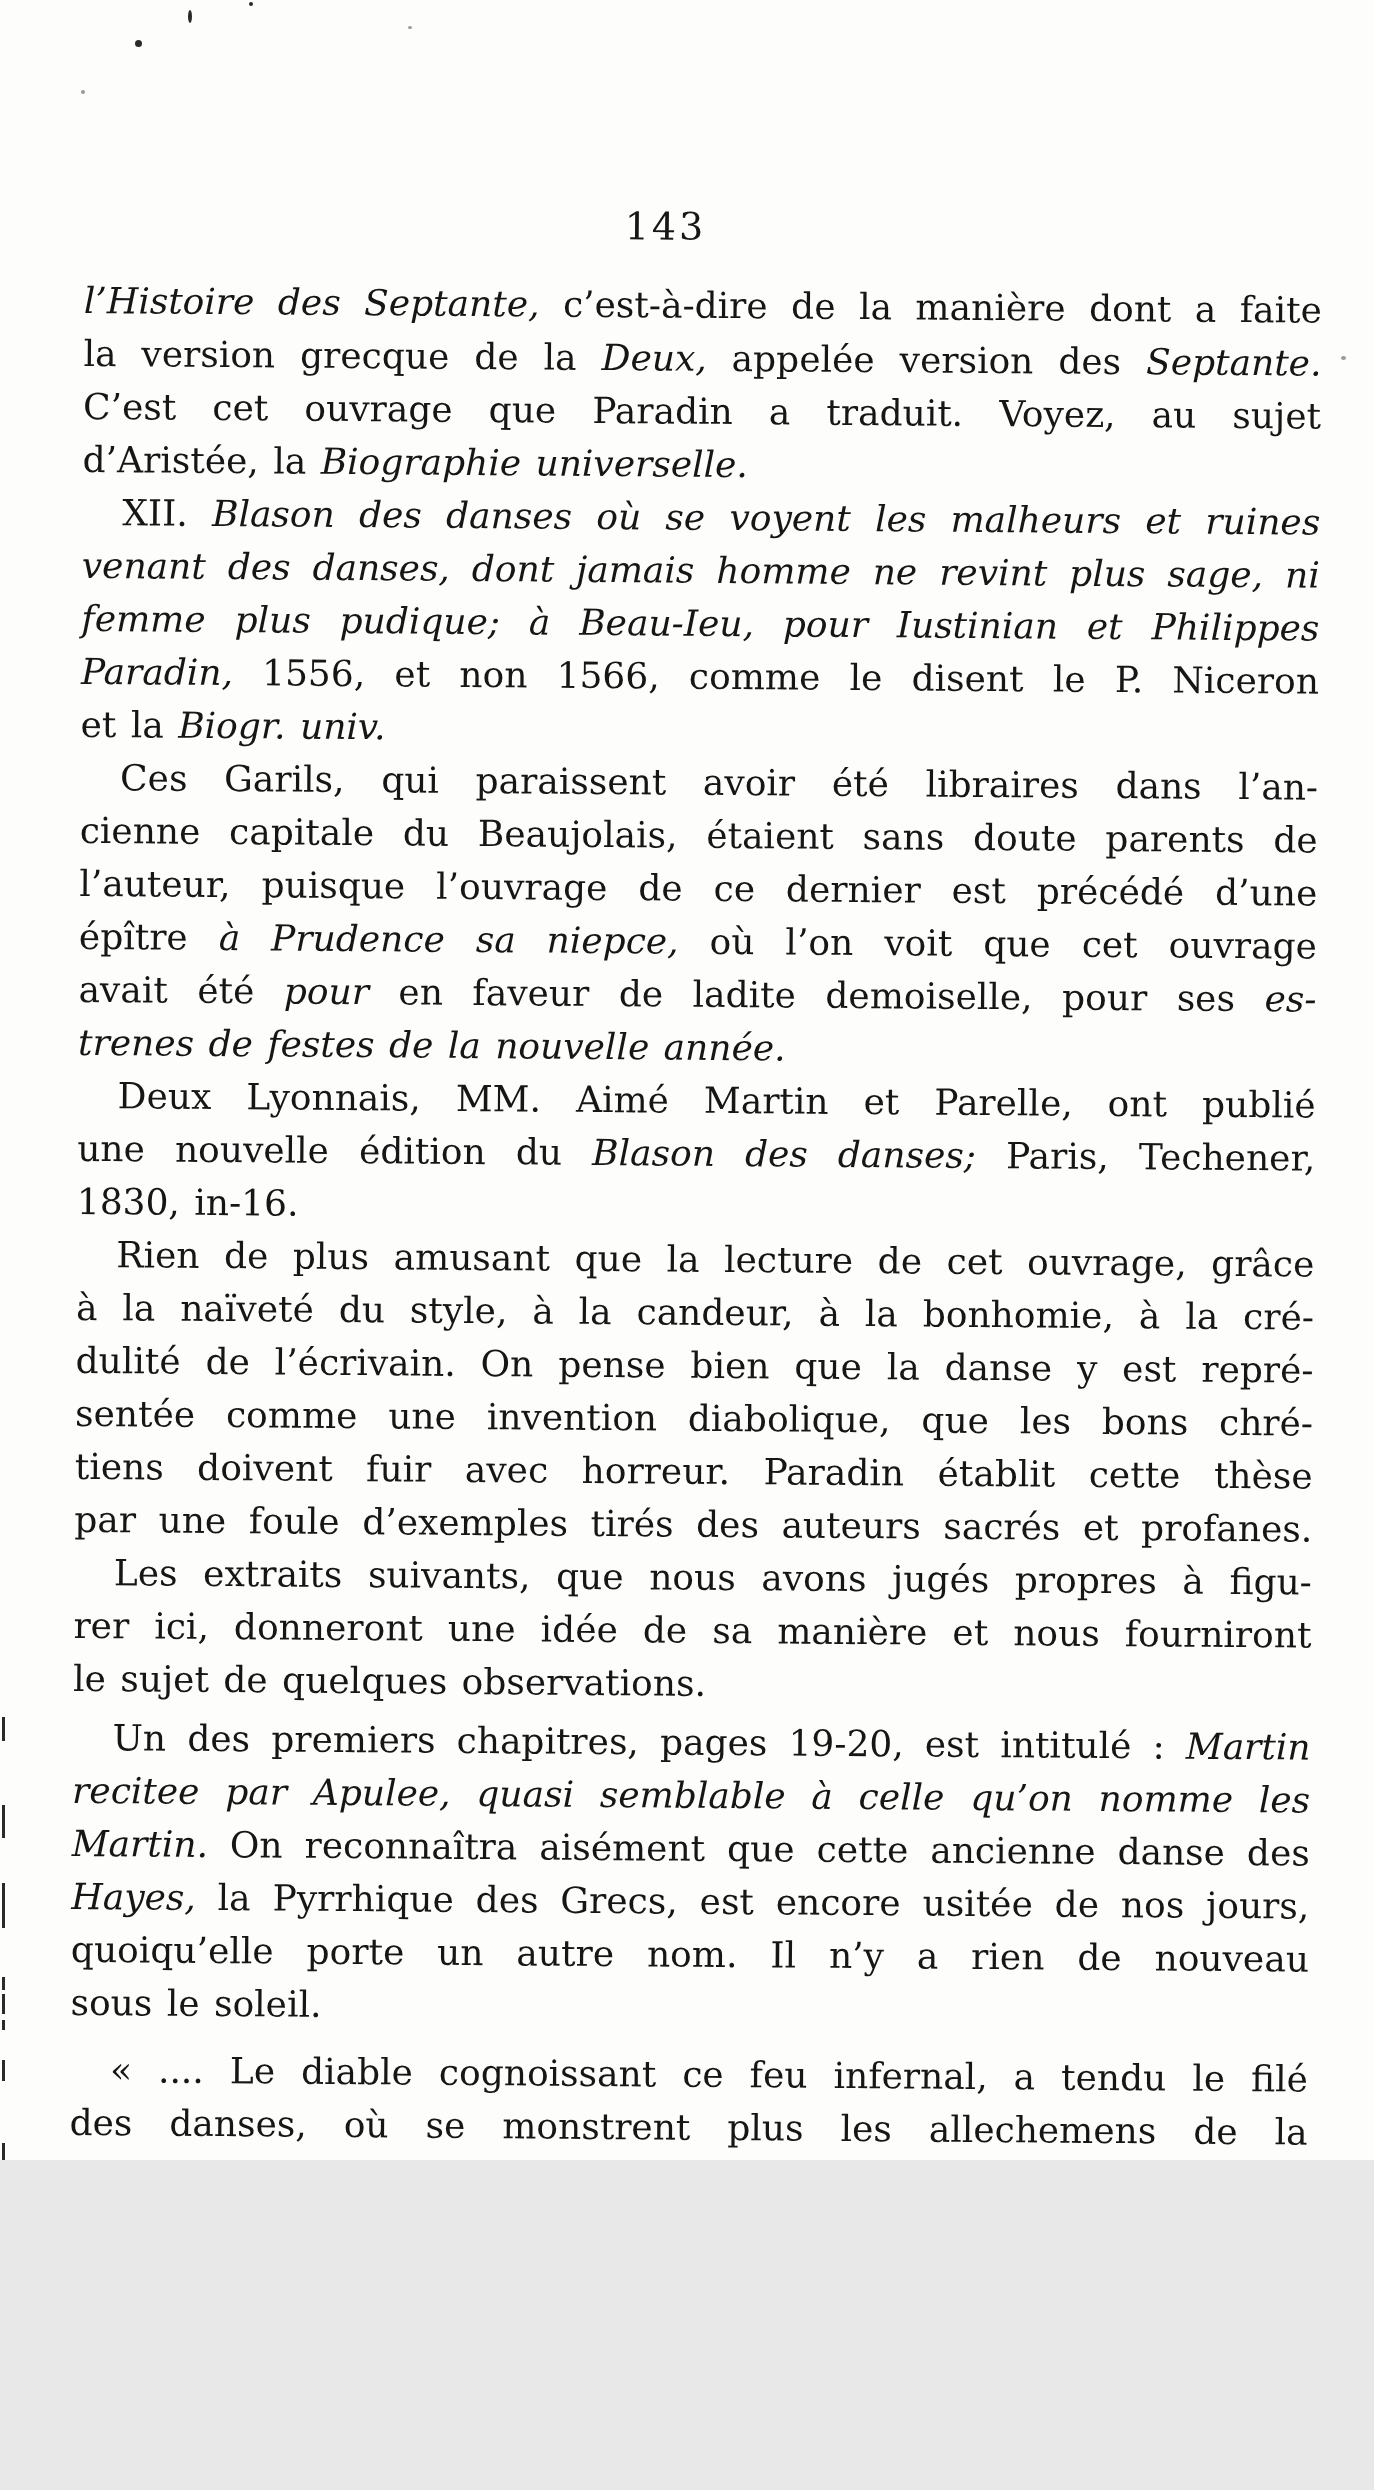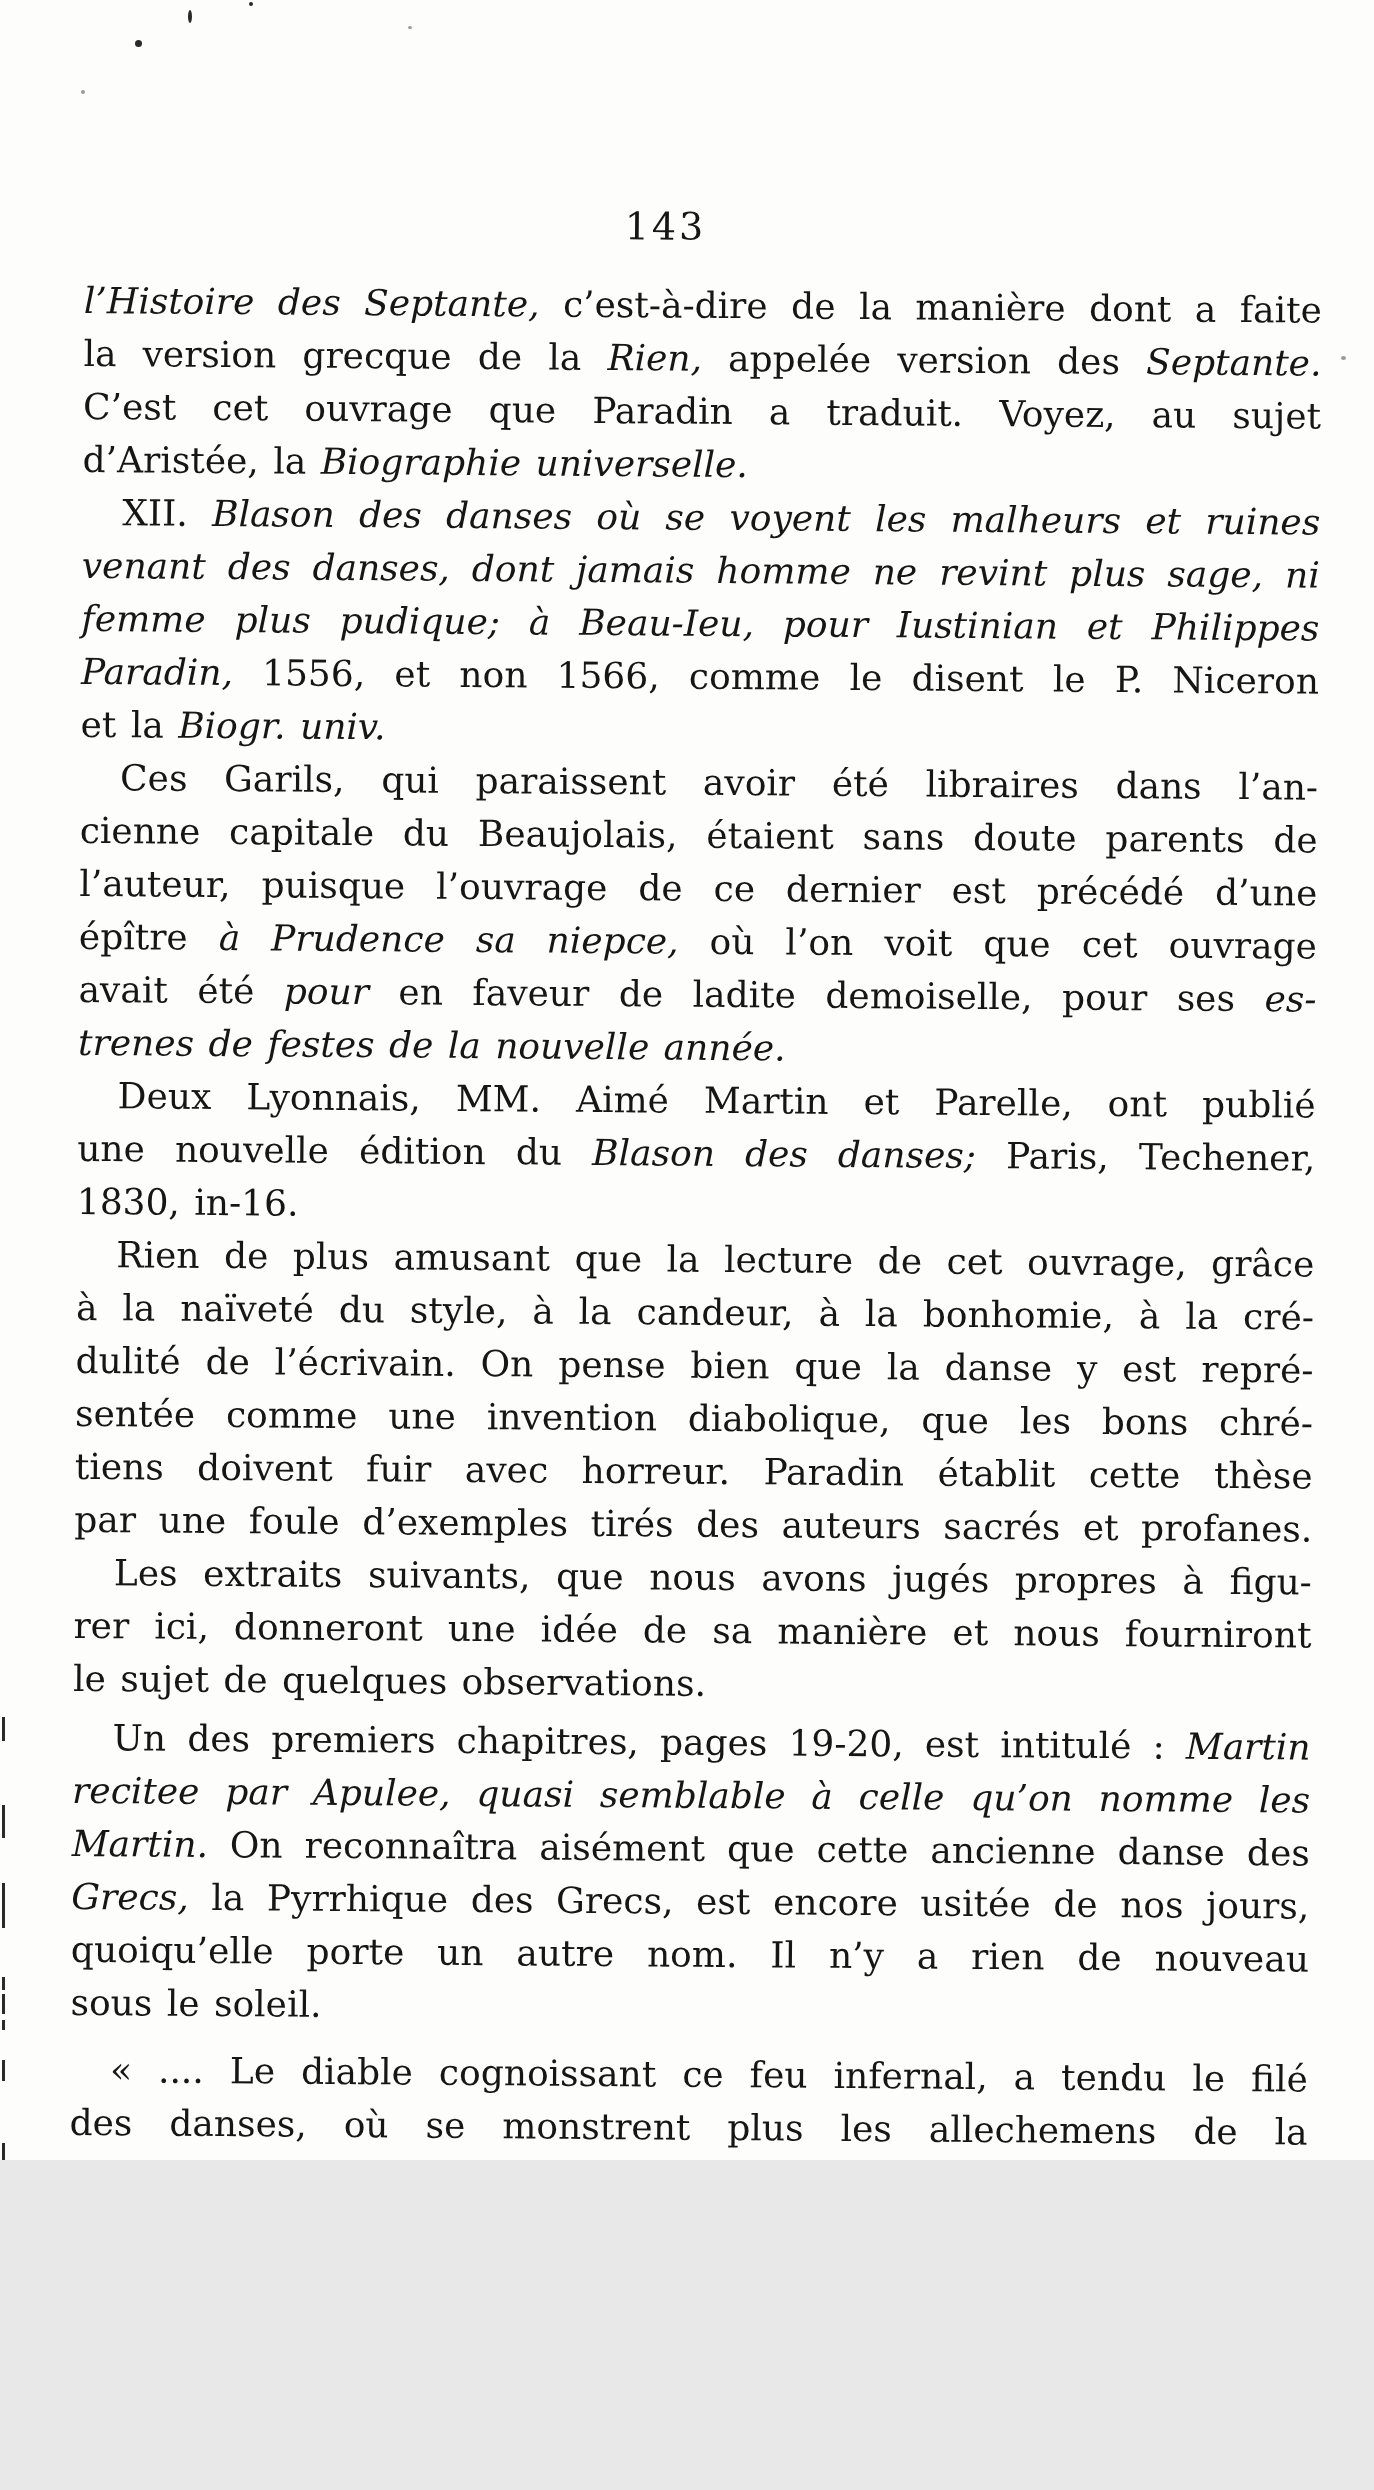--- a/index.html
+++ b/index.html
@@ -66,21 +66,21 @@
   .speck.faint { background: #9a9a9a; }
 </style>
 </head>
 <body>
 
 <div class="scan">
   <div class="content">
     <div class="page-number">143</div>
     <div class="text-block">
         <div class="line"><i>l’Histoire des Septante,</i><span> c’est-à-dire de la manière dont a faite</span></div>
-        <div class="line"><span>la version grecque de la </span><i>Rien,</i><span> appelée version des </span><i>Septante.</i></div>
+        <div class="line"><span>la version grecque de la </span><i>Deux,</i><span> appelée version des </span><i>Septante.</i></div>
         <div class="line"><span>C’est cet ouvrage que Paradin a traduit. Voyez, au sujet</span></div>
         <div class="line short"><span>d’Aristée, la </span><i>Biographie universelle.</i></div>
         <div class="line indent"><span>XII. </span><i>Blason des danses où se voyent les malheurs et ruines</i></div>
         <div class="line"><i>venant des danses, dont jamais homme ne revint plus sage, ni</i></div>
         <div class="line"><i>femme plus pudique; à Beau-Ieu, pour Iustinian et Philippes</i></div>
         <div class="line"><i>Paradin,</i><span> 1556, et non 1566, comme le disent le P. Niceron</span></div>
         <div class="line short"><span>et la </span><i>Biogr. univ.</i></div>
         <div class="line indent"><span>Ces Garils, qui paraissent avoir été libraires dans l’an-</span></div>
         <div class="line"><span>cienne capitale du Beaujolais, étaient sans doute parents de</span></div>
         <div class="line"><span>l’auteur, puisque l’ouvrage de ce dernier est précédé d’une</span></div>
@@ -95,21 +95,21 @@
         <div class="line"><span>dulité de l’écrivain. On pense bien que la danse y est repré-</span></div>
         <div class="line"><span>sentée comme une invention diabolique, que les bons chré-</span></div>
         <div class="line"><span>tiens doivent fuir avec horreur. Paradin établit cette thèse</span></div>
         <div class="line"><span>par une foule d’exemples tirés des auteurs sacrés et profanes.</span></div>
         <div class="line indent"><span>Les extraits suivants, que nous avons jugés propres à figu-</span></div>
         <div class="line"><span>rer ici, donneront une idée de sa manière et nous fourniront</span></div>
         <div class="line short"><span>le sujet de quelques observations.</span></div>
         <div class="line indent gap-sm"><span>Un des premiers chapitres, pages 19-20, est intitulé : </span><i>Martin</i></div>
         <div class="line"><i>recitee par Apulee, quasi semblable à celle qu’on nomme les</i></div>
         <div class="line"><i>Martin.</i><span> On reconnaîtra aisément que cette ancienne danse des</span></div>
-        <div class="line"><i>Grecs,</i><span> la Pyrrhique des Grecs, est encore usitée de nos jours,</span></div>
+        <div class="line"><i>Hayes,</i><span> la Pyrrhique des Grecs, est encore usitée de nos jours,</span></div>
         <div class="line"><span>quoiqu’elle porte un autre nom. Il n’y a rien de nouveau</span></div>
         <div class="line short"><span>sous le soleil.</span></div>
         <div class="line indent gap-lg"><span>« .... Le diable cognoissant ce feu infernal, a tendu le filé</span></div>
         <div class="line"><span>des danses, où se monstrent plus les allechemens de la</span></div>
       </div>
   </div>
 
   <div class="mark" style="top:1717px; height:24px;"></div>
   <div class="mark" style="top:1805px; height:33px;"></div>
   <div class="mark" style="top:1883px; height:45px;"></div>

